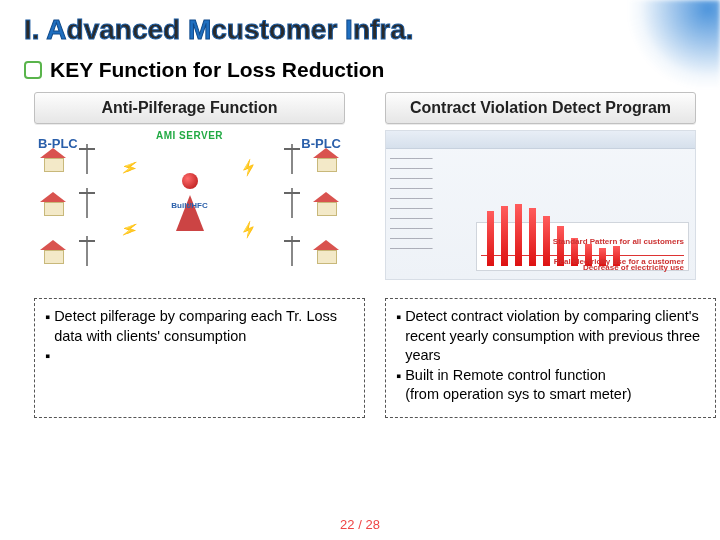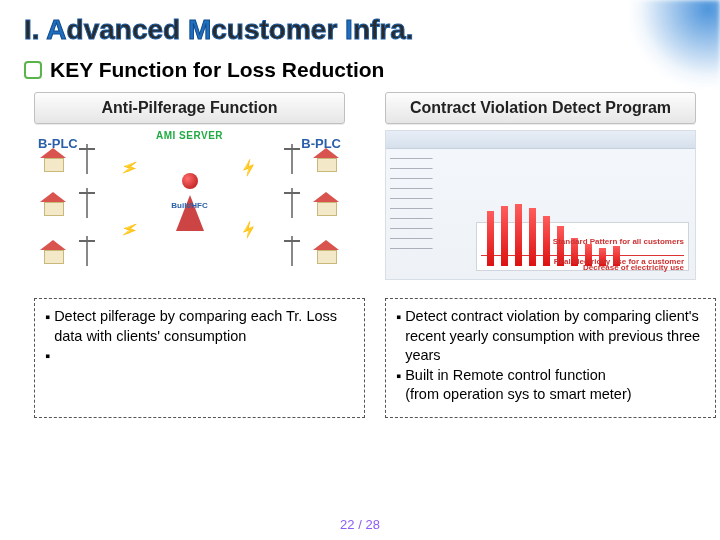--- a/index.html
+++ b/index.html
@@ -147,21 +147,21 @@
     padding: 8px 10px 10px 10px;
     font-size: 14.5px;
     line-height: 1.35;
     min-height: 120px;
   }
   .bullets .row { display:flex; gap:4px; }
   .bullets .sq { flex:0 0 auto; padding-top:1px; }
   .pagenum {
     position: absolute;
     bottom: 8px; left: 50%; transform: translateX(-50%);
-    font-size: 13px; color:#8b5cf6;
+    font-size: 13px; color:#ef4444;
   }
 </style>
 </head>
 <body>
 
 <div class="corner-deco"></div>
 
 <div class="title-bar">
   <span>I. </span><span class="accent">A</span><span>dvanced </span><span class="accent">M</span><span>customer </span><span class="accent">I</span><span>nfra.</span>
 </div>

